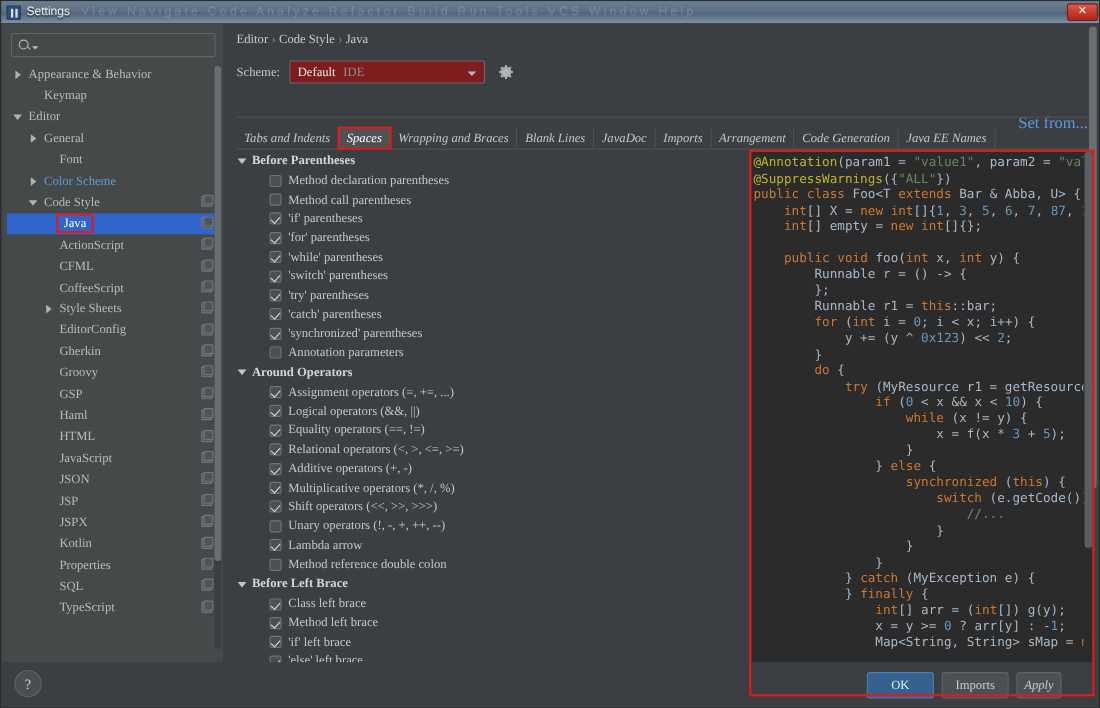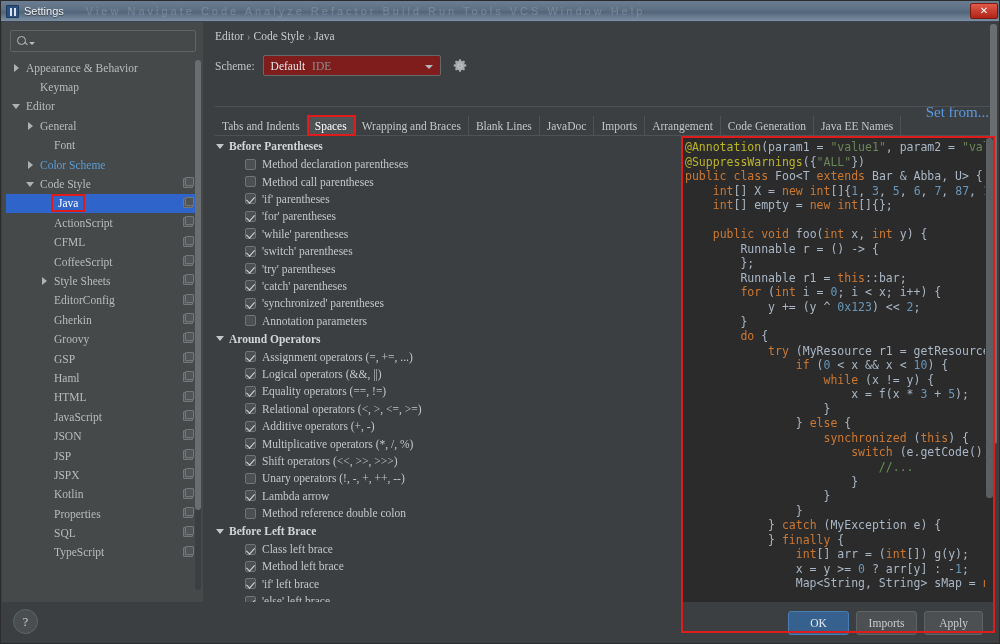--- a/index.html
+++ b/index.html
@@ -41,21 +41,21 @@
     width: 2px; height: 8px; background: #d8e2ec;
     box-shadow: 4px 0 0 #d8e2ec;
   }
   #title-text {
     font-size: 11px; color: #f0f0f0;
     text-shadow: 0 1px 1px rgba(0,0,0,.5);
     white-space: nowrap;
   }
   #titlebar-ghost {
     font-size: 11px; color: rgba(255,255,255,.18);
-    margin-left: 22px; white-space: nowrap;
+    margin-left: 10px; white-space: nowrap;
     letter-spacing: 3px;
   }
   #close-btn {
     position: absolute; right: 3px; top: 2px;
     width: 28px; height: 16px;
     background: linear-gradient(to bottom, #e05a4a, #b02417);
     border: 1px solid #7d1a10;
     border-radius: 2px;
     color: #fff; font-size: 10px; line-height: 14px;
     text-align: center; cursor: pointer;
@@ -248,21 +248,21 @@
     width: 778px; height: 20px;
     display: flex; align-items: stretch;
     border-bottom: 1px solid #4e5254;
   }
   .tab {
     font-size: 11.5px; color: #c3c7c8;
     font-family: "Liberation Serif", serif;
     padding: 1px 7px 0 7px;
     display: flex; align-items: center;
     border-right: 1px solid #4e5254;
-    white-space: nowrap; cursor: pointer;
+    white-space: nowrap; cursor: pointer; font-style: italic;
   }
   .tab.active { background: #4e5254; color: #ffffff; }
   .tab.annot { outline: 2px solid #e01b1b; outline-offset: -1px; }
 
   
   #options {
     position: absolute; left: 6px; top: 115px;
     width: 264px; height: 495px;
     background: #3c3f41;
     overflow: hidden;
@@ -385,21 +385,21 @@
     font-size: 11.5px;
     font-family: "Liberation Serif", serif;
     display: flex; align-items: center; justify-content: center;
     cursor: pointer;
   }
   #ok-btn {
     left: 787px; width: 61px;
     background: #36618f; border-color: #4b7db5; color: #e6ecf2;
   }
   #cancel-btn { left: 855px; width: 61px; }
-  #apply-btn  { left: 923px; width: 59px; }
+  #apply-btn  { left: 923px; width: 41px; font-style: italic; }
 </style>
 </head>
 <body>
 
 <div id="window">
 
   <div id="titlebar">
     <div id="title-icon"></div>
     <span id="title-text">Settings</span>
     <span id="titlebar-ghost">View  Navigate  Code  Analyze  Refactor  Build  Run  Tools  VCS  Window  Help</span>

